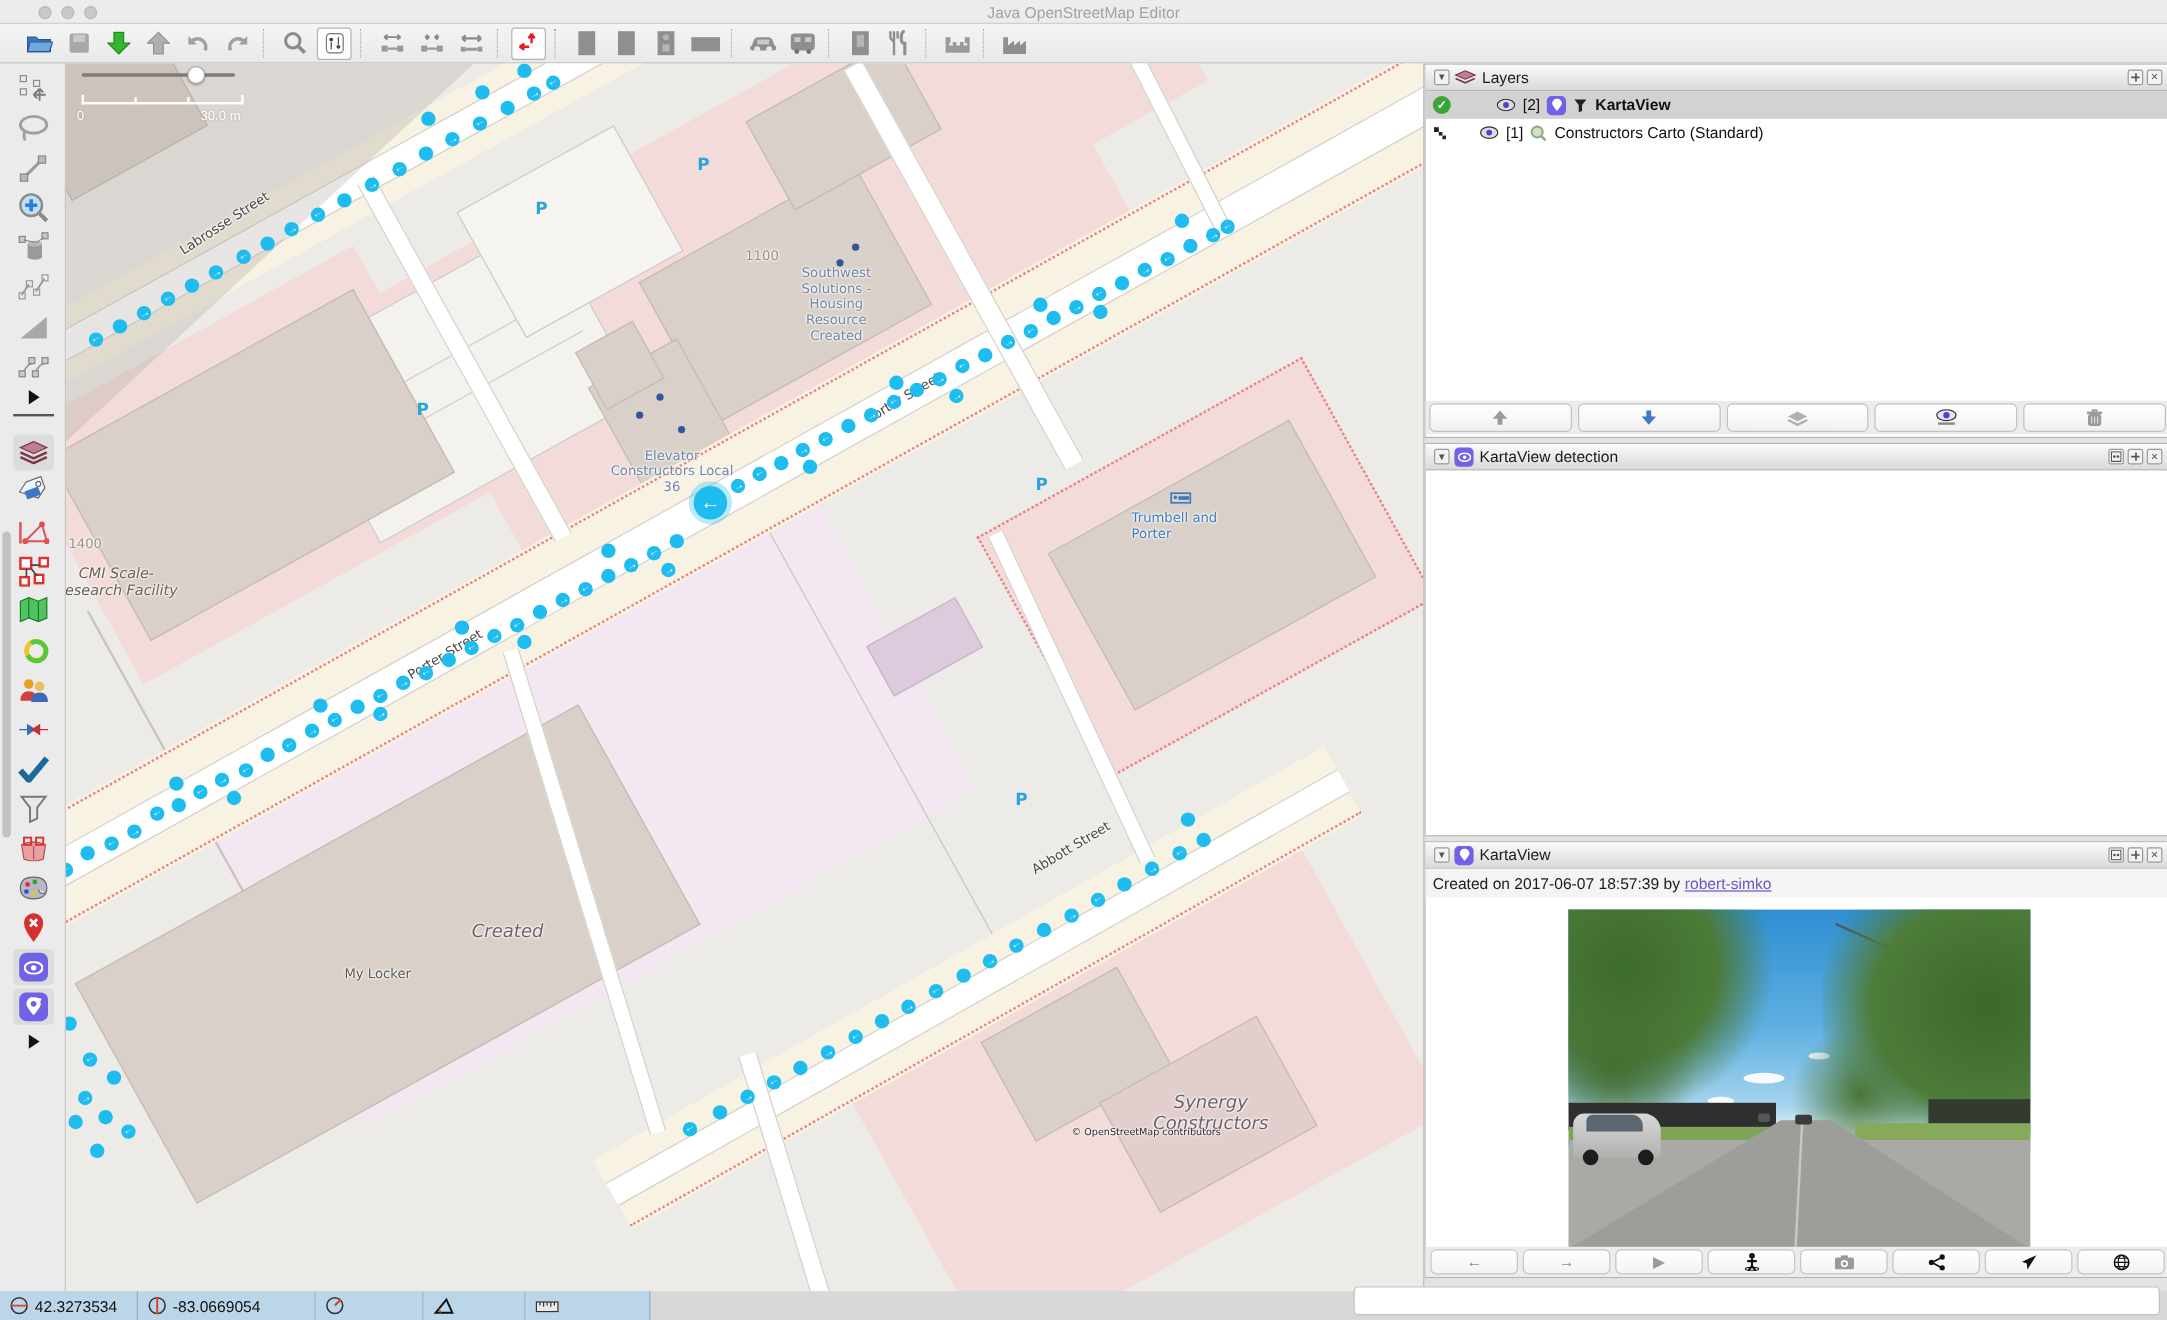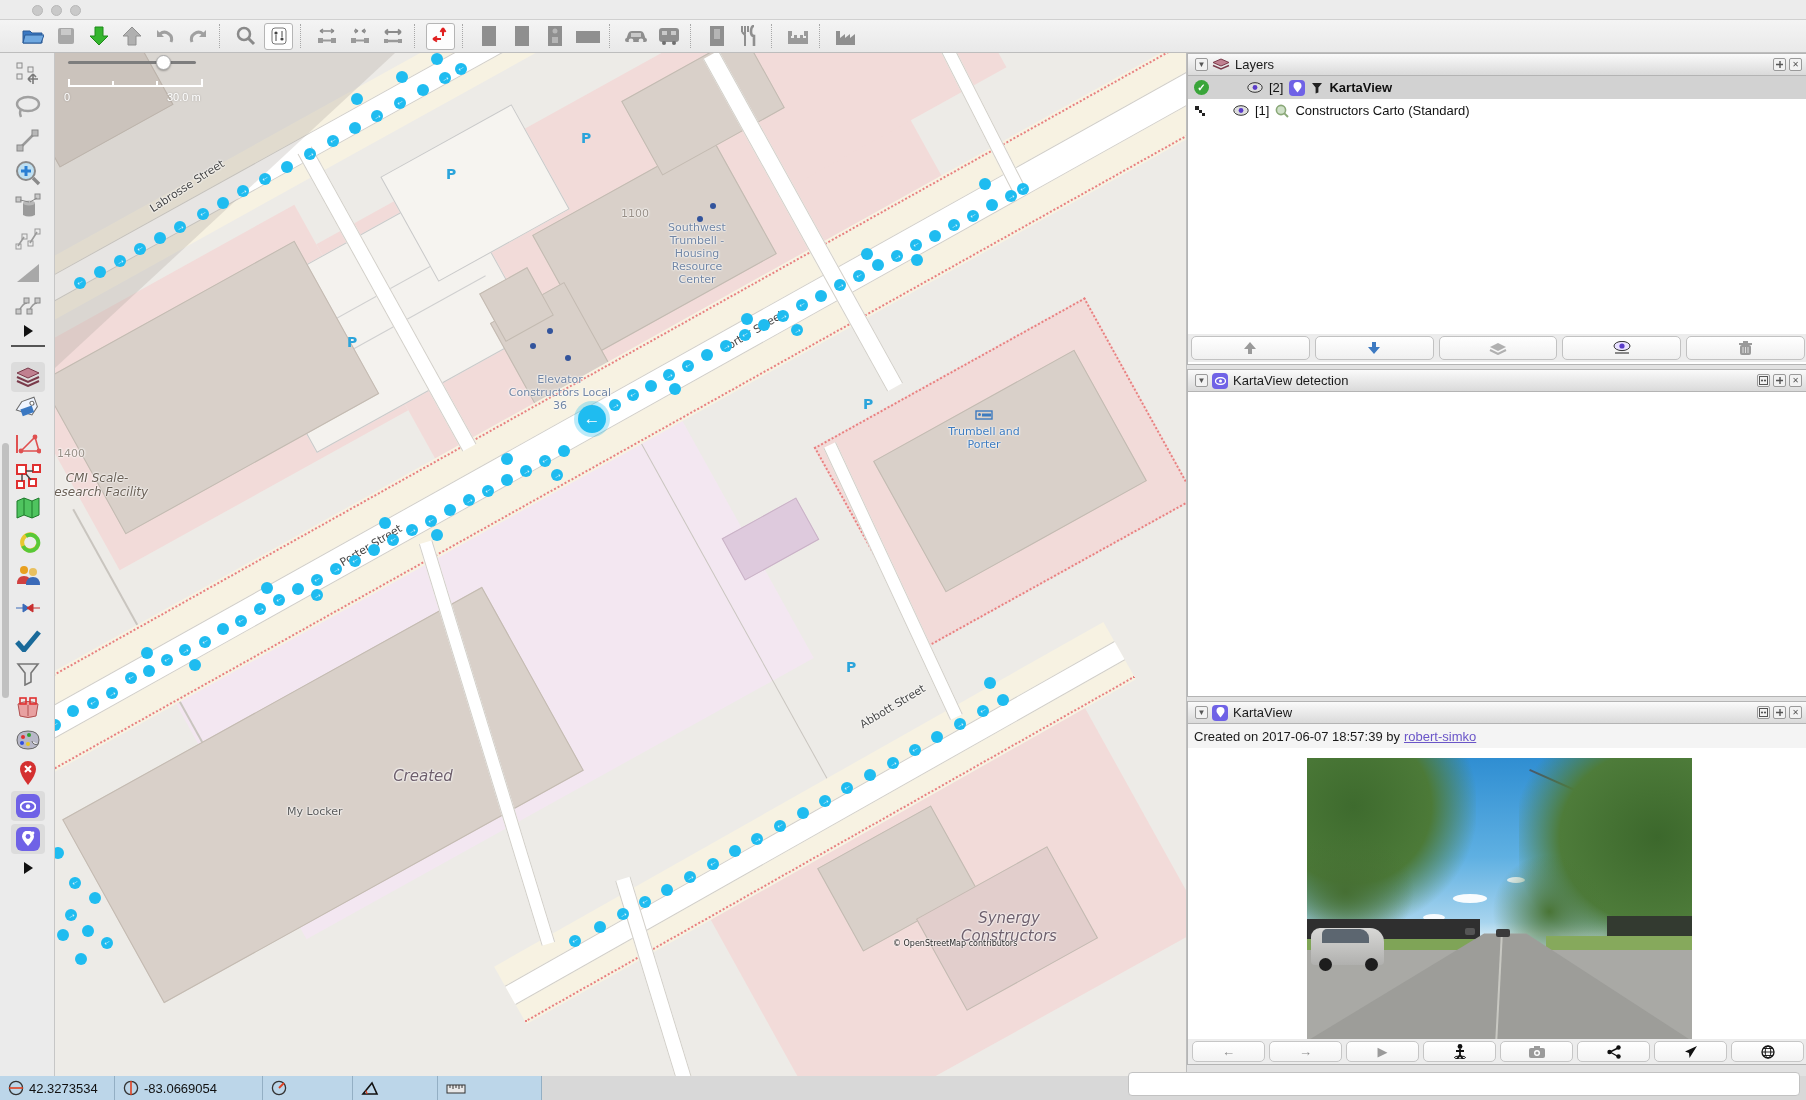--- a/index.html
+++ b/index.html
@@ -36,21 +36,21 @@
   .reddash { border-top:2px dotted #e88080; }
   .fence { background:#c9c5bf; }
   .lot { background:#f4f2ee; border:1px solid #c9c9c9; }
   .lotline { background:#cfcfcf; }
   #map-grayout { position:absolute; left:0; top:0; width:420px; height:360px; background:#a8a39b; opacity:.28; clip-path:polygon(0 0,340px 0,0 315px); }
 
   .mlabel { position:absolute; white-space:pre-wrap; text-shadow:0 0 2px #fff,0 0 2px #fff,0 0 3px #fff; font-family:"DejaVu Sans",sans-serif; }
   .mlabel.street { font-size:11px; color:#474747; white-space:nowrap; transform-origin:left center; }
   .mlabel.addr { font-size:11px; color:#988f87; }
   .mlabel.poi { font-size:11px; color:#7186a5; text-align:center; }
-  .mlabel.hotel { font-size:11px; color:#3d7bbf; text-align:center; }
+  .mlabel.hotel { font-size:11px; color:#3d7bbf; }
   .mlabel.landuse { font-size:12px; font-style:italic; color:#6b6157; text-align:center; }
   .mlabel.landuse-lg { font-size:15px; font-style:italic; color:#6e5f6c; text-align:center; }
   .mlabel.bldg-lb { font-size:11px; color:#5a5a5a; }
   .mlabel.attr { font-size:8px; color:#2a2a2a; }
 
   .kv-dot { position:absolute; width:12px; height:12px; border-radius:50%; background:#1fbcf0; display:flex; align-items:center; justify-content:center; }
   .kv-dot span { color:#fff; font-size:9px; font-weight:bold; line-height:1; display:block; }
   #kv-selected { position:absolute; width:28px; height:28px; border-radius:50%; background:#1fbcf0; box-shadow:0 0 0 4px rgba(31,188,240,.30); display:flex; align-items:center; justify-content:center; color:#fff; font-size:17px; font-weight:bold; }
   .p-sym { position:absolute; color:#2ba4db; font-weight:bold; font-size:14px; font-family:"DejaVu Sans",sans-serif; }
   .ent-dot { position:absolute; width:6px; height:6px; border-radius:50%; background:#33549c; }
@@ -85,20 +85,21 @@
 
   svg { display:block; }
 </style>
 </head>
 <body>
 
 <div id="titlebar">
   <div class="traffic" style="left:32px"></div>
   <div class="traffic" style="left:51px"></div>
   <div class="traffic" style="left:70px"></div>
+  <div id="win-title">Java OpenStreetMap Editor</div>
 </div>
 
 <div id="toolbar">
   <div class="tbtn">
       <svg width="22" height="18">
         <path d="M1 4 h7 l2 2 h10 v10 h-19 z" fill="#3a78c2" stroke="#2a5a96"></path>
         <path d="M3 8 h19 l-3 8 h-18 z" fill="#6fa8e0" stroke="#2a5a96"></path>
       </svg>
     </div>
   <div class="tbtn">
@@ -485,21 +486,21 @@
       <svg width="18" height="12">
         <rect x="1" y="2" width="16" height="8" fill="none" stroke="#3d7bbf" stroke-width="1.4"></rect>
         <circle cx="4.5" cy="5.5" r="1.5" fill="#3d7bbf"></circle>
         <rect x="7" y="4.5" width="9" height="3" fill="#3d7bbf"></rect>
       </svg>
     </div>
 
   <div id="map-labels">
       <div class="mlabel street" style="left: 96px; top: 150px; transform: rotate(-33deg);">Labrosse Street</div>
       <div class="mlabel addr" style="left: 566px; top: 154px;">1100</div>
-      <div class="mlabel poi" style="left: 600px; top: 168px; width: 84px;">Southwest Trumbell - Housing Resource Center</div>
+      <div class="mlabel poi" style="left: 600px; top: 168px; width: 84px;">Southwest Solutions - Housing Resource Created</div>
       <div class="mlabel poi" style="left: 452px; top: 320px; width: 106px;">Elevator Constructors Local 36</div>
       <div class="mlabel street" style="left: 668px; top: 290px; transform: rotate(-31deg);">Porter Street</div>
       <div class="mlabel street" style="left: 286px; top: 504px; transform: rotate(-31deg);">Porter Street</div>
       <div class="mlabel hotel" style="left: 888px; top: 372px; width: 82px;">Trumbell and Porter</div>
       <div class="mlabel landuse" style="left: -14px; top: 418px; width: 112px;">CMI Scale- Research Facility</div>
       <div class="mlabel addr" style="left: 2px; top: 394px;">1400</div>
       <div class="mlabel landuse-lg" style="left: 328px; top: 714px; width: 80px;">Created</div>
       <div class="mlabel bldg-lb" style="left: 232px; top: 752px;">My Locker</div>
       <div class="mlabel street" style="left: 806px; top: 666px; transform: rotate(-31deg);">Abbott Street</div>
       <div class="mlabel landuse-lg" style="left: 898px; top: 856px; width: 112px;">Synergy Constructors</div>

